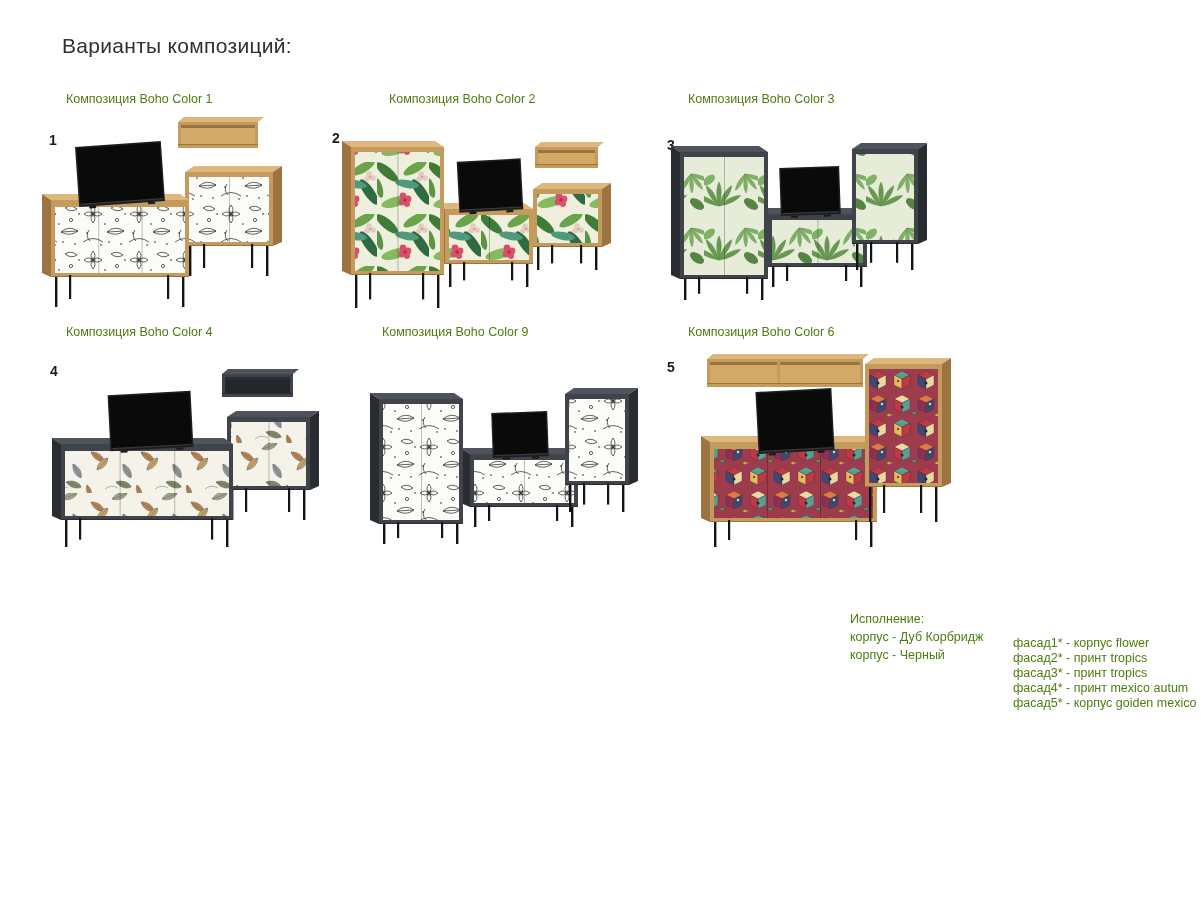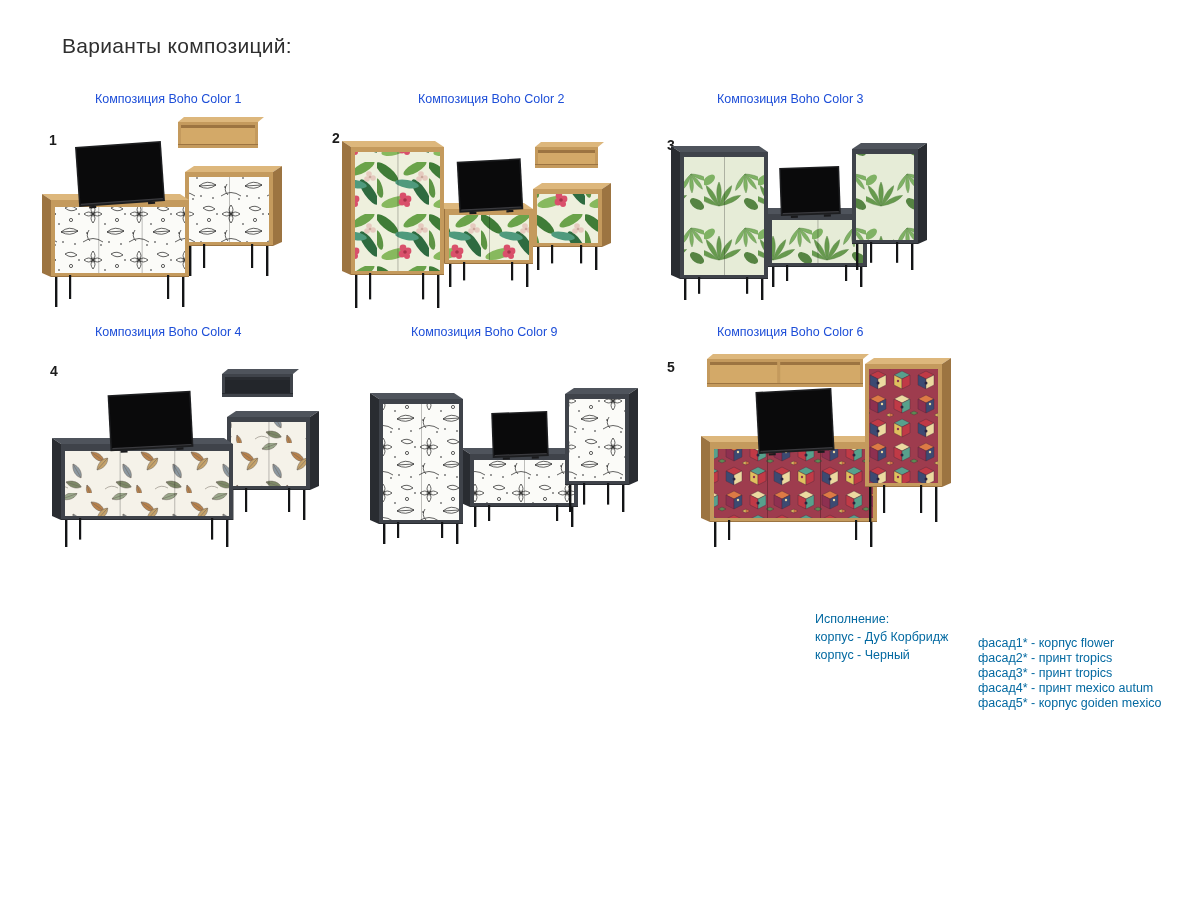--- a/index.html
+++ b/index.html
@@ -1,24 +1,24 @@
 <!DOCTYPE html>
 <html><head>
 <meta charset="utf-8">
 <style>
   html,body{margin:0;padding:0;background:#ffffff;}
   .page{position:relative;width:1201px;height:901px;background:#ffffff;overflow:hidden;
         font-family:"Liberation Sans", sans-serif;}
   .title{position:absolute;left:62px;top:34px;font-size:21px;font-weight:400;
          color:#2f2f2f;letter-spacing:.3px;margin:0;}
   .comp{position:absolute;width:320px;height:245px;}
-  .comp-label{position:absolute;top:4px;font-size:12.5px;color:#1d4ed8;white-space:nowrap;margin-left:29px;}
+  .comp-label{position:absolute;top:4px;font-size:12.5px;color:#4d7c0f;white-space:nowrap;}
   .comp-num{position:absolute;font-size:14px;font-weight:800;color:#1c1c1c;}
   .scene{position:absolute;left:0;top:22px;}
-  .legend{position:absolute;color:#0369a1;}
+  .legend{position:absolute;color:#4d7c0f;margin-left:35px;}
   .legend-left{left:815px;top:610px;font-size:12.5px;line-height:18px;}
   .legend-right{left:978px;top:636px;font-size:12.5px;line-height:15px;}
   .legend div{white-space:nowrap;}
   .defs-holder{position:absolute;width:0;height:0;}
 </style>
 </head>
 <body>
 
 <div class="page">
 

